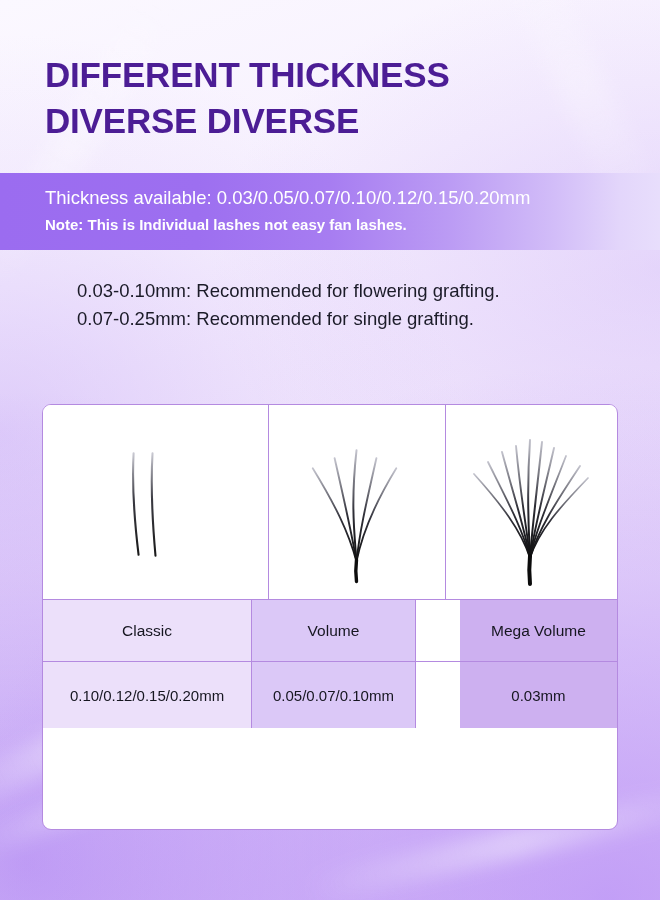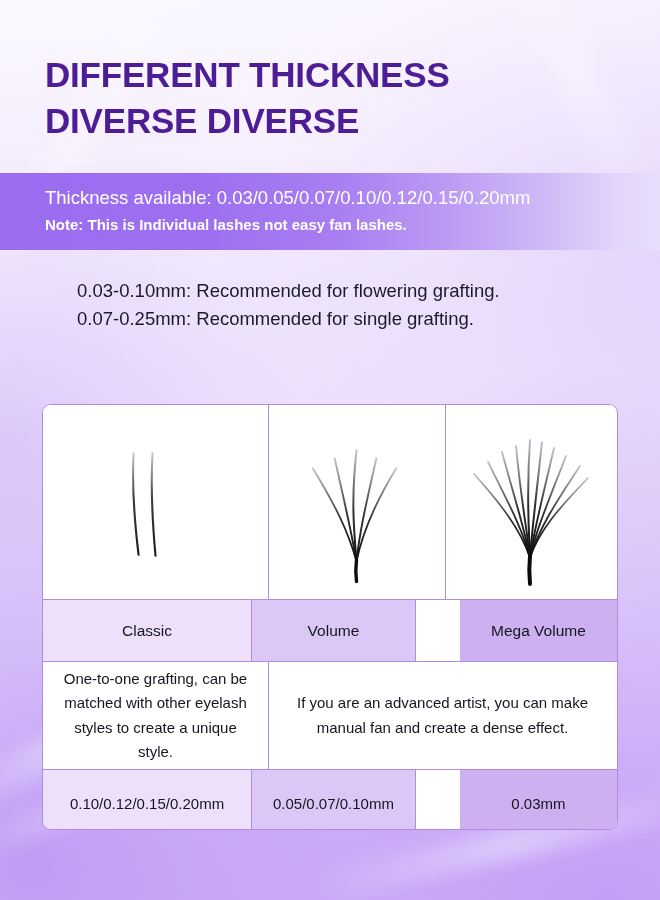--- a/index.html
+++ b/index.html
@@ -246,28 +246,20 @@
         <span class="label-text">Classic</span>
       </div>
       <div class="tcell col-2 tint-2">
         <span class="label-text">Volume</span>
       </div>
       <div class="tcell col-3 tint-3">
         <span class="label-text">Mega Volume</span>
       </div>
     </div>
 
-    <div class="trow row-desc">
-      <div class="tcell col-1 desc-cell">
-        <span class="desc-text">One-to-one grafting, can be matched with other eyelash styles to create a unique style.</span>
-      </div>
-      <div class="tcell col-23 desc-cell">
-        <span class="desc-text">If you are an advanced artist, you can make manual fan and create a dense effect.</span>
-      </div>
-    </div>
 
     <div class="trow row-thick">
       <div class="tcell col-1 tint-1">
         <span class="thick-text">0.10/0.12/0.15/0.20mm</span>
       </div>
       <div class="tcell col-2 tint-2">
         <span class="thick-text">0.05/0.07/0.10mm</span>
       </div>
       <div class="tcell col-3 tint-3">
         <span class="thick-text">0.03mm</span>

